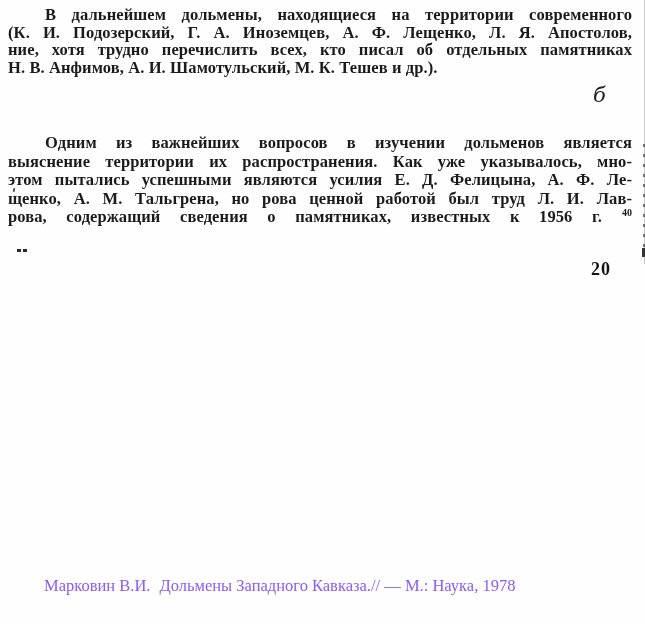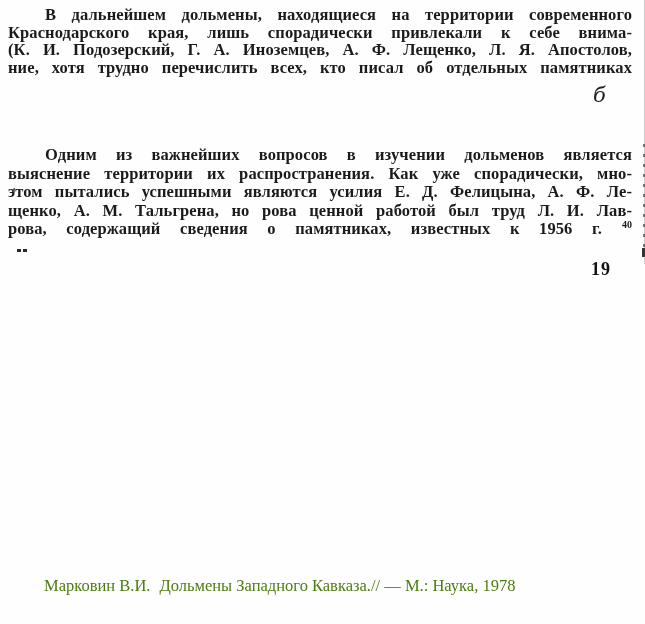--- a/index.html
+++ b/index.html
@@ -18,21 +18,21 @@
   }
   .para {
     position: absolute;
     left: 8px;
     width: 624px;
     font-weight: 700;
     font-size: 16.5px;
     letter-spacing: 0.1px;
   }
   .para-1 { top: 6px;   line-height: 17.6px; }
-  .para-2 { top: 146px; line-height: 18.6px; }
+  .para-2 { top: 134px; line-height: 18.6px; }
   .line {
     text-align: justify;
     text-align-last: justify;
     white-space: normal;
   }
   .line.first { text-indent: 37px; }
   .line.natural {
     text-align: left;
     text-align-last: auto;
   }
@@ -61,21 +61,21 @@
     font-size: 18px;
     letter-spacing: 1px;
     color: #141414;
   }
   .citation {
     position: absolute;
     left: 44px;
     top: 576px;
     font-size: 16.5px;
     font-weight: 400;
-    color: #4d7c0f;
+    color: #8b5cf6;
     white-space: nowrap;
   }
   .citation .cite-ref { margin-left: 9px; }
   
   .artifact { position: absolute; background: #2a2a2a; }
   .cutoff-a { left: 17px; top: 249px; width: 4px; height: 3px; }
   .cutoff-b { left: 23px; top: 249px; width: 4px; height: 3px; }
   .speck    { left: 13px; top: 188px; width: 2px; height: 4px; background: #555; border-radius: 1px; transform: rotate(12deg); }
   .edge-dashes {
     position: absolute;
@@ -97,41 +97,41 @@
     opacity: 0.5;
   }
 </style>
 </head>
 <body>
 
 <div class="page">
 
   <div class="para para-1">
     <div class="line first">В дальнейшем дольмены, находящиеся на территории современного</div>
-    <div class="line">Краснодарского края, лишь спорадически привлекали к себе внима-</div>
     <div class="line">(К. И. Подозерский, Г. А. Иноземцев, А. Ф. Лещенко, Л. Я. Апостолов,</div>
     <div class="line">ние, хотя трудно перечислить всех, кто писал об отдельных памятниках</div>
+    <div class="line natural">Н. В. Анфимов, А. И. Шамотульский, М. К. Тешев и др.).</div>
   </div>
 
   <div class="margin-mark">б</div>
 
   <div class="para para-2">
     <div class="line first">Одним из важнейших вопросов в изучении дольменов является</div>
-    <div class="line">выяснение территории их распространения. Как уже спорадически, мно-</div>
+    <div class="line">выяснение территории их распространения. Как уже указывалось, мно-</div>
     <div class="line">этом пытались успешными являются усилия Е. Д. Фелицына, А. Ф. Ле-</div>
     <div class="line">щенко, А. М. Тальгрена, но рова ценной работой был труд Л. И. Лав-</div>
     <div class="line"><span>рова, содержащий сведения о памятниках, известных к 1956 г.</span><sup class="footnote-ref">40</sup></div>
   </div>
 
   <div class="artifact cutoff-a"></div>
   <div class="artifact cutoff-b"></div>
   <div class="artifact speck"></div>
   <div class="edge-line"></div>
   <div class="edge-dashes"></div>
   <div class="artifact edge-blob"></div>
 
-  <div class="page-number">19</div>
+  <div class="page-number">20</div>
 
   <div class="citation">
     <span class="cite-author">Марковин В.И.</span><span class="cite-ref">Дольмены Западного Кавказа.// — М.: Наука, 1978</span>
   </div>
 
 </div>
 
 </body></html>

